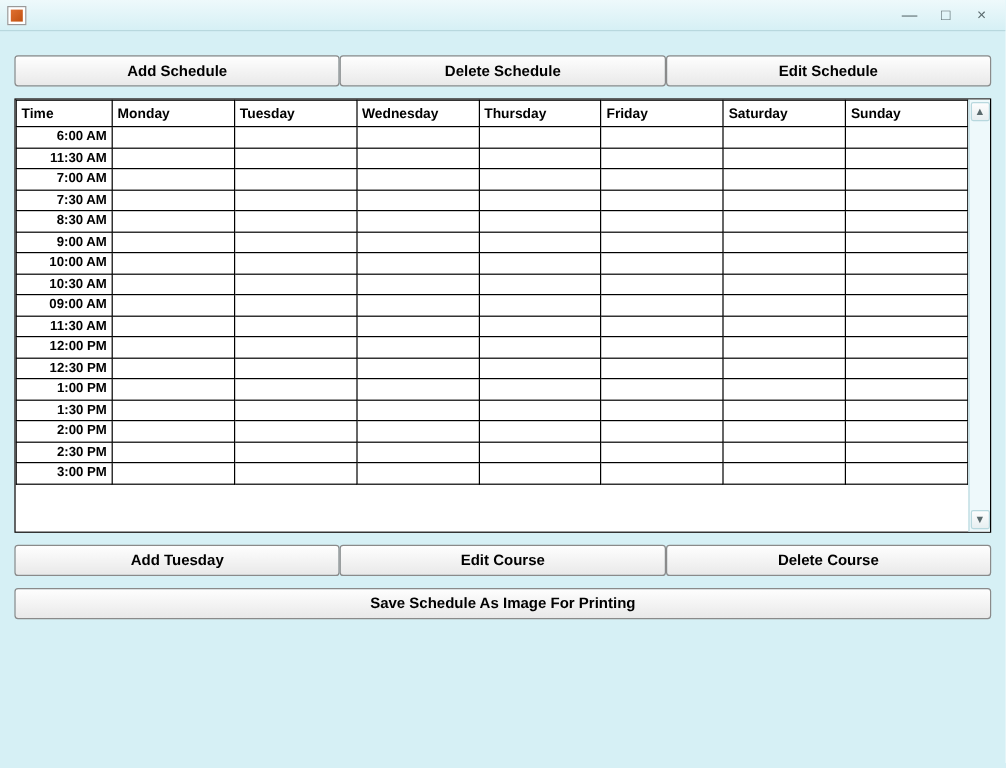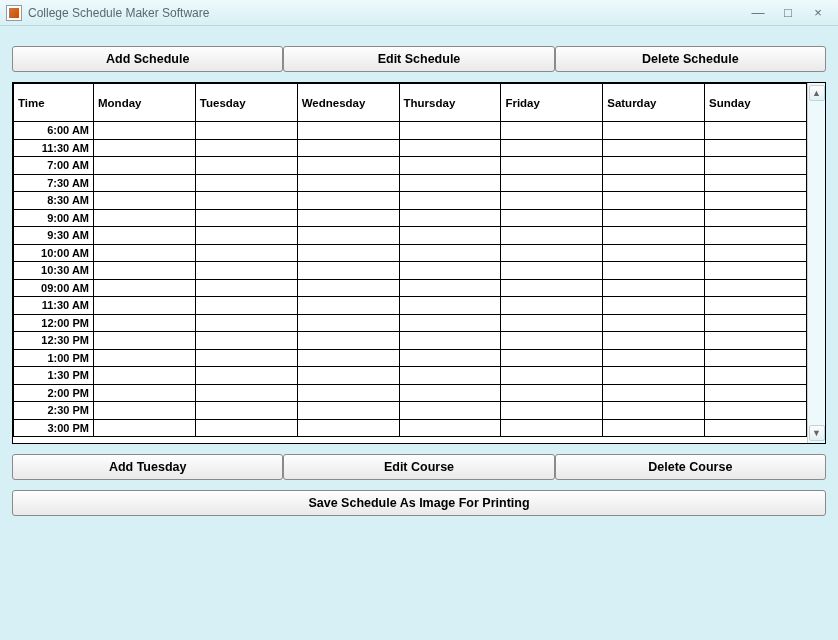--- a/index.html
+++ b/index.html
@@ -98,21 +98,21 @@
   border-collapse: collapse;
   table-layout: fixed;
 }
 th {
   background: #fff;
   border: 1px solid #000;
   text-align: left;
   padding: 3px 4px;
   font-weight: bold;
   font-size: 11.5px;
-  height: 38px;
+  height: 22px;
 }
 th.time-col { width: 80px; }
 td {
   border: 1px solid #000;
   height: 17.5px;
   padding: 0 4px;
   font-weight: bold;
   font-size: 11px;
 }
 td.time-cell { text-align: right; }
@@ -140,34 +140,33 @@
 .full-row {
   display: flex;
   margin-top: 10px;
 }
 </style>
 </head>
 <body>
 
 <div class="titlebar">
   <span class="app-icon"></span>
-  <span>College Schedule Maker Software</span>
   <span class="spacer"></span>
   <span class="win-btn">—</span>
   <span class="win-btn">□</span>
   <span class="win-btn">×</span>
 </div>
 
 <div class="content">
 
 
   <div class="btn-row">
     <button class="win-button">Add Schedule</button>
+    <button class="win-button">Delete Schedule</button>
     <button class="win-button">Edit Schedule</button>
-    <button class="win-button">Delete Schedule</button>
   </div>
 
   <div class="table-wrap">
     <div class="table-scroll">
       <table>
         <thead>
           <tr>
             <th class="time-col">Time</th>
             <th>Monday</th>
             <th>Tuesday</th>
@@ -233,30 +232,20 @@
               <td class="time-cell">9:00 AM</td>
               <td></td>
               <td></td>
               <td></td>
               <td></td>
               <td></td>
               <td></td>
               <td></td>
             </tr>
             <tr>
-              <td class="time-cell">9:30 AM</td>
-              <td></td>
-              <td></td>
-              <td></td>
-              <td></td>
-              <td></td>
-              <td></td>
-              <td></td>
-            </tr>
-            <tr>
               <td class="time-cell">10:00 AM</td>
               <td></td>
               <td></td>
               <td></td>
               <td></td>
               <td></td>
               <td></td>
               <td></td>
             </tr>
             <tr>

